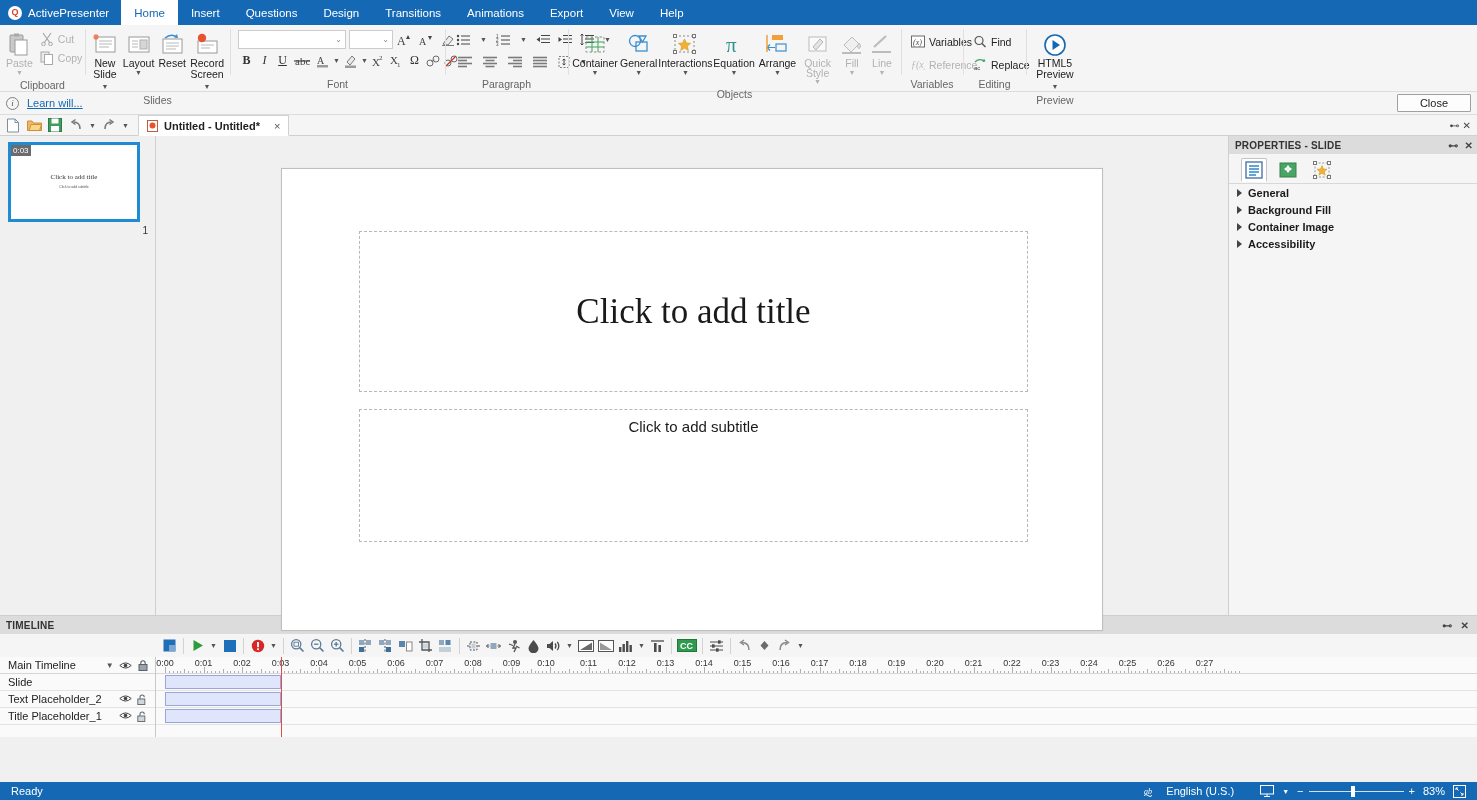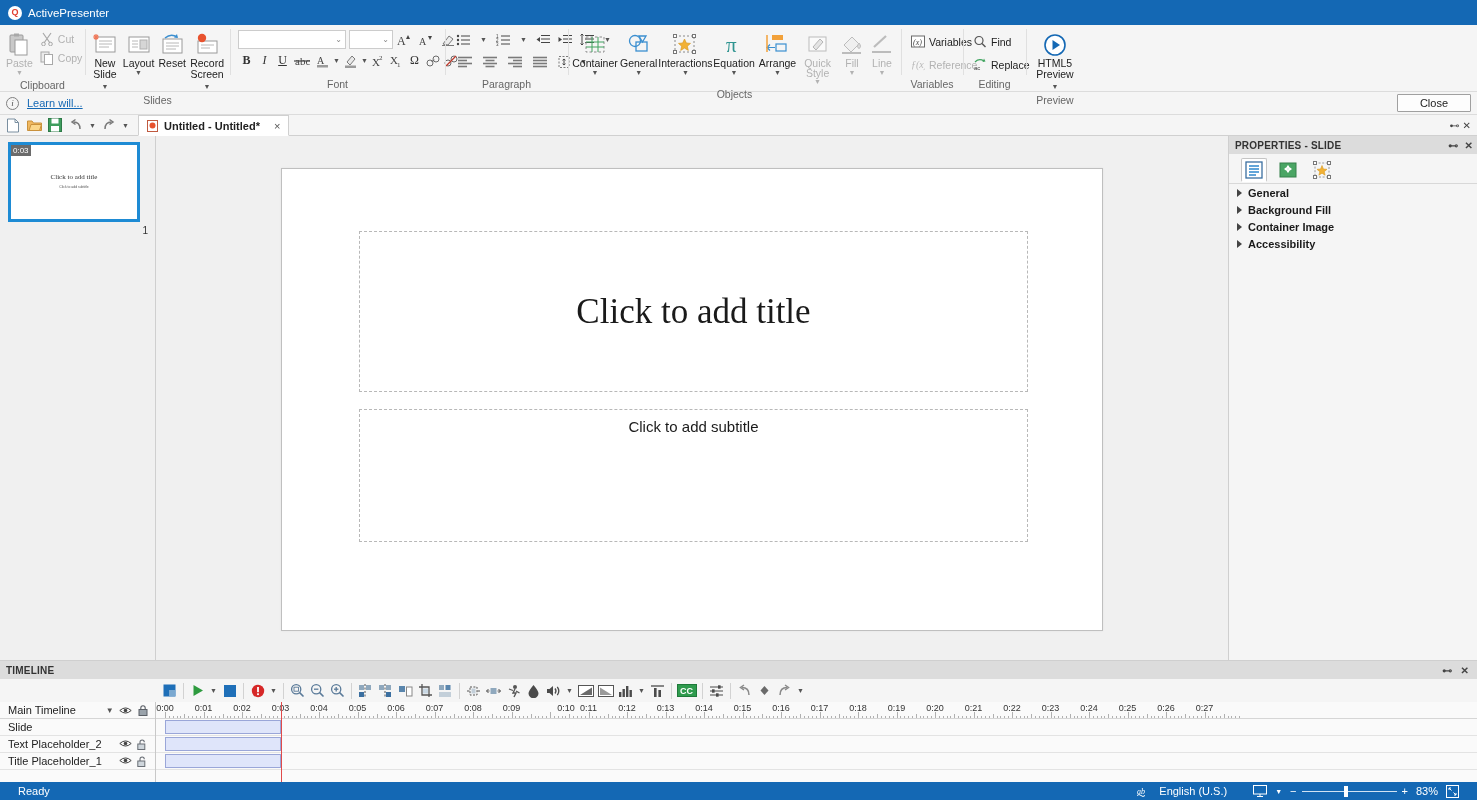--- a/index.html
+++ b/index.html
@@ -245,39 +245,50 @@
   .tl-row { height: 17px; border-bottom: 1px solid #e3e3e3; position: relative; background: #fafafa; }
   .bar {
     position: absolute; left: 0; top: 1px; height: 14px; background: #dfe5fa;
     border: 1px solid #9aa6d8;
   }
   .playhead { position: absolute; top: 0; bottom: 0; width: 1px; background: #e04a4a; z-index: 5; }
 
   
   .status {
     height: 18px; background: #1468b4; color: #fff; display: flex; align-items: center;
-    padding: 0 18px; font-size: 11px; flex: none;
+    padding: 0 11px; font-size: 11px; flex: none; margin-top: 45px;
   }
   .status-right { margin-left: auto; display: flex; align-items: center; gap: 8px; }
   .zoom-slider { display: flex; align-items: center; gap: 5px; }
   .zs-track { width: 95px; height: 1px; background: #cfe2f3; position: relative; }
   .zs-thumb { position: absolute; left: 45%; top: -5px; width: 4px; height: 11px; background: #fff; }
   .st-ico { display: flex; align-items: center; justify-content: center; }
 
   svg { display: block; }
 </style>
 </head>
 <body>
 
 <div class="app">
 
   <div class="titlebar">
     <div class="tb-brand">
       <div class="tb-logo">Q</div>
       <span class="tb-appname">ActivePresenter</span>
+    </div>
+    <div class="menu">
+      <div class="menu-item active">Home</div>
+      <div class="menu-item">Insert</div>
+      <div class="menu-item">Questions</div>
+      <div class="menu-item">Design</div>
+      <div class="menu-item">Transitions</div>
+      <div class="menu-item">Animations</div>
+      <div class="menu-item">Export</div>
+      <div class="menu-item">View</div>
+      <div class="menu-item">Help</div>
     </div>
   </div>
 
   <div class="ribbon">
 
     <div class="rgroup" style="width:85px">
       <div class="rgroup-body">
         <div class="bigbtn disabled">
           <div class="ic">
             <svg width="22" height="24" viewBox="0 0 22 24">
@@ -1262,21 +1273,21 @@
             <div class="tick" style="left: 355.5px; height: 6px;"></div>
             <div class="tick" style="left: 359.35px; height: 2.5px;"></div>
             <div class="tick" style="left: 363.2px; height: 2.5px;"></div>
             <div class="tick" style="left: 367.05px; height: 2.5px;"></div>
             <div class="tick" style="left: 370.9px; height: 2.5px;"></div>
             <div class="tick" style="left: 374.75px; height: 4px;"></div>
             <div class="tick" style="left: 378.6px; height: 2.5px;"></div>
             <div class="tick" style="left: 382.45px; height: 2.5px;"></div>
             <div class="tick" style="left: 386.3px; height: 2.5px;"></div>
             <div class="tick" style="left: 390.15px; height: 2.5px;"></div>
-            <div class="tick-lbl" style="left: 410px;">0:10</div>
+            <div class="tick-lbl" style="left: 390px;">0:10</div>
             <div class="tick" style="left: 394px; height: 6px;"></div>
             <div class="tick" style="left: 397.85px; height: 2.5px;"></div>
             <div class="tick" style="left: 401.7px; height: 2.5px;"></div>
             <div class="tick" style="left: 405.55px; height: 2.5px;"></div>
             <div class="tick" style="left: 409.4px; height: 2.5px;"></div>
             <div class="tick" style="left: 413.25px; height: 4px;"></div>
             <div class="tick" style="left: 417.1px; height: 2.5px;"></div>
             <div class="tick" style="left: 420.95px; height: 2.5px;"></div>
             <div class="tick" style="left: 424.8px; height: 2.5px;"></div>
             <div class="tick" style="left: 428.65px; height: 2.5px;"></div>

